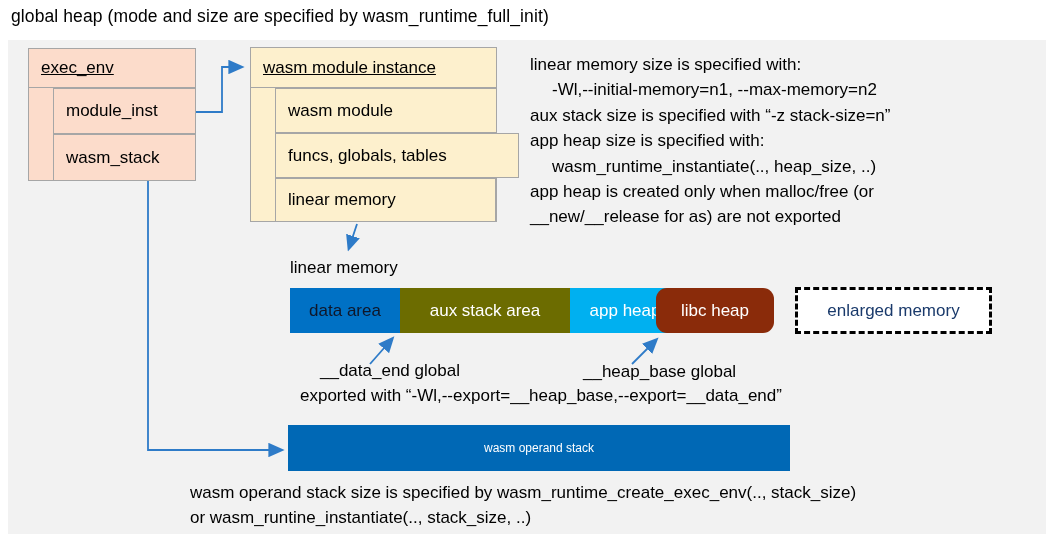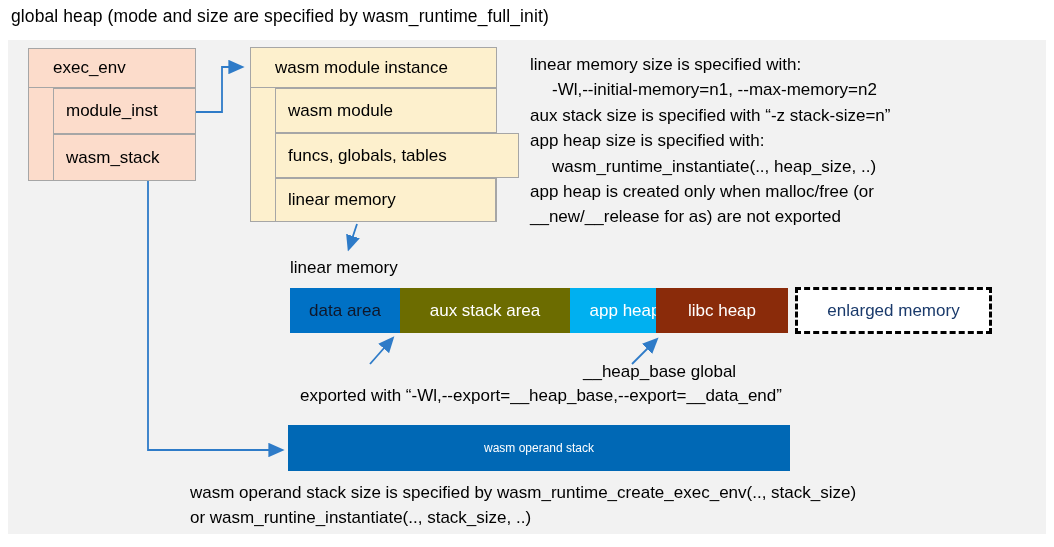--- a/index.html
+++ b/index.html
@@ -5,21 +5,21 @@
   html,body{margin:0;padding:0;background:#ffffff;}
   .stage{
     position:relative;width:1054px;height:547px;overflow:hidden;
     font-family:"Liberation Sans", sans-serif;color:#000;background:#ffffff;
   }
   .title{position:absolute;left:11px;top:6px;font-size:17.5px;letter-spacing:.1px;}
   .panel{position:absolute;left:8px;top:40px;width:1038px;height:494px;background:#f2f2f2;}
   .box{position:absolute;border:1px solid #a6a6a6;box-sizing:border-box;font-size:17px;}
   .pink{background:#fcdccb;}
   .cream{background:#fdf0cd;}
-  .hdr{display:flex;align-items:center;padding-left:24px;}
+  .hdr{display:flex;align-items:center;padding-left:12px;text-decoration:underline;}
   .row{display:flex;align-items:center;padding-left:12px;}
   
   .execenv{left:28px;top:48px;width:168px;height:133px;}
   .execenv-hdr{left:28px;top:48px;width:168px;height:40px;}
   .moduleinst{left:53px;top:88px;width:143px;height:46px;}
   .wasmstack{left:53px;top:134px;width:143px;height:47px;}
   
   .wmi{left:250px;top:47px;width:247px;height:175px;}
   .wmi-hdr{left:250px;top:47px;width:247px;height:41px;}
   .wmi-r0{left:275px;top:88px;width:222px;height:45px;}
@@ -28,21 +28,21 @@
   
   .notes{position:absolute;left:530px;top:52px;font-size:17px;line-height:25.4px;}
   .notes .indent{padding-left:22px;}
   
   .lm-label{position:absolute;left:290px;top:258px;font-size:17px;}
   .seg{position:absolute;top:288px;height:45px;display:flex;align-items:center;justify-content:center;
        font-size:17px;color:#fff;box-sizing:border-box;}
   .seg0{left:290px;width:110px;}
   .seg1{left:400px;width:170px;}
   .seg2{left:570px;width:110px;}
-  .seg3{left:656px;width:132px;}
+  .seg3{left:656px;width:118px;border-radius:11px;}
   .seg4{left:795px;width:197px;top:287px;height:47px;border:3px dashed #000;background:#fff;}
   .ann{position:absolute;font-size:17px;}
   .ann-dataend{left:320px;top:361px;}
   .ann-heapbase{left:583px;top:362px;}
   .ann-export{left:300px;top:386px;}
   
   .opstack{position:absolute;left:288px;top:425px;width:502px;height:46px;
     display:flex;align-items:center;justify-content:center;color:#fff;font-size:12px;}
   .bottom-notes{position:absolute;left:190px;top:481px;font-size:17px;line-height:24.5px;}
   svg.overlay{position:absolute;left:0;top:0;width:1054px;height:547px;pointer-events:none;}
@@ -78,20 +78,21 @@
   </div>
 
   <div class="lm-label">linear memory</div>
 
   <div class="seg seg0" style="background: rgb(0, 113, 197); color: #0f172a;">data area</div>
   <div class="seg seg1" style="background: rgb(108, 108, 0); color: rgb(255, 255, 255);">aux stack area</div>
   <div class="seg seg2" style="background: rgb(0, 176, 240); color: rgb(255, 255, 255);">app heap</div>
   <div class="seg seg3" style="background: rgb(138, 43, 10); color: rgb(255, 255, 255);">libc heap</div>
   <div class="seg seg4" style="background: rgb(255, 255, 255); color: rgb(26, 58, 107);">enlarged memory</div>
 
+  <div class="ann ann-dataend">__data_end global</div>
   <div class="ann ann-heapbase">__heap_base global</div>
   <div class="ann ann-export">exported with “-Wl,--export=__heap_base,--export=__data_end”</div>
 
   <div class="opstack" style="background: rgb(0, 104, 181);">wasm operand stack</div>
 
   <div class="bottom-notes">
     <div>wasm operand stack size is specified by wasm_runtime_create_exec_env(.., stack_size)</div>
     <div>or wasm_runtine_instantiate(.., stack_size, ..)</div>
   </div>
 

